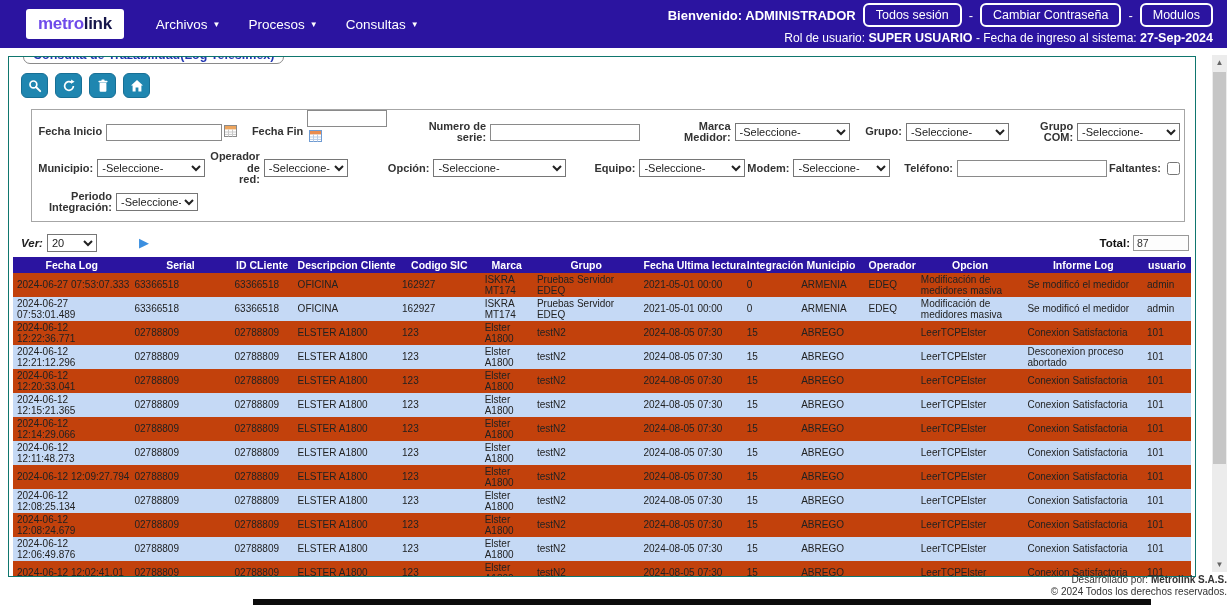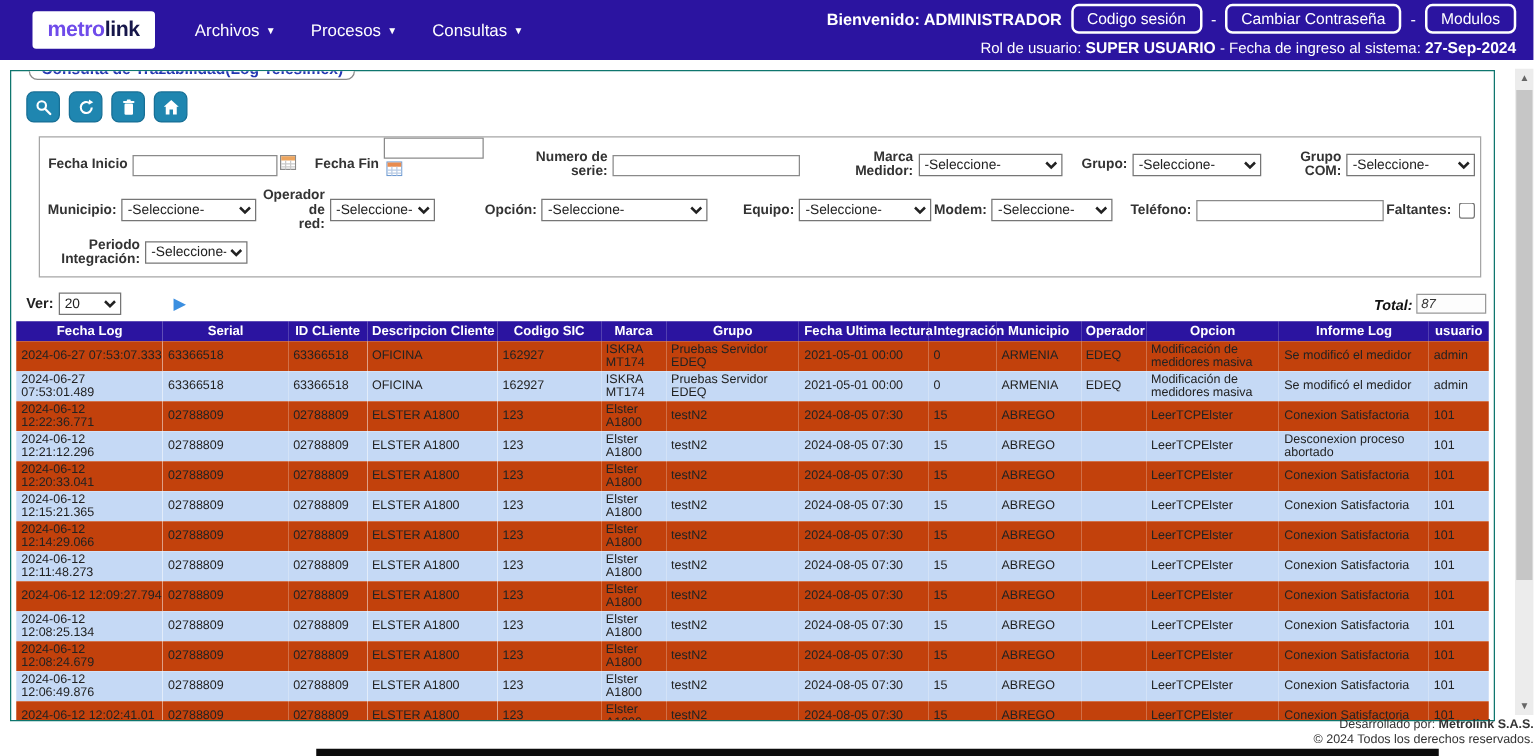--- a/index.html
+++ b/index.html
@@ -38,23 +38,23 @@
   .f-label { font-weight:bold; font-size:11px; color:#333; text-align:right; line-height:11.5px; margin-right:4px; white-space:pre-line; }
   .f-input { border:1px solid #8a8a8a; height:17px; font-size:11px; font-family:inherit; padding:0 3px; }
   .f-select { border:1px solid #767676; height:18px; font-size:11px; font-family:inherit; color:#222; background:#fff; }
   .cal-icon { margin-left:2px; cursor:pointer; display:inline-block; }
   .ff-stack { display:flex; flex-direction:column; align-items:flex-start; margin-top:-8px; }
   .ff-stack .cal-icon { margin:1px 0 0 2px; }
   .chk { width:13px; height:13px; margin-left:2px; }
 
   
   .list-bar { display:flex; align-items:center; margin:12px 2px 0 8px; }
-  .ver-label { font-weight:bold; font-size:11.5px; color:#222; margin-right:4px; }
+  .ver-label { font-weight:bold; font-size:11.5px; color:#222; margin-right:4px;font-style:italic; }
   .next-arrow { color:#3b8fe0; font-size:13px; margin-left:42px; cursor:pointer; line-height:13px; }
-  .total-wrap { margin-left:auto; display:flex; align-items:flex-end; gap:3px;font-style:italic; }
+  .total-wrap { margin-left:auto; display:flex; align-items:center; gap:3px; }
   .total-label { font-weight:bold; font-size:11.5px; color:#111; }
   .total-box { width:56px; height:16px; border:1px solid #999; font-size:10.5px; padding:1px 3px; color:#333; background:#fdfdfd; }
 
   
   table.grid { width:100%; border-collapse:collapse; table-layout:fixed; margin-top:5px; }
   table.grid th { background:#2b14a0; color:#fff; font-size:10.5px; font-weight:bold; text-align:center; padding:2px 4px; white-space:nowrap; overflow:visible; height:16px; }
   table.grid td { font-size:10px; color:#222; padding:1px 4px; line-height:11px; white-space:pre-line; vertical-align:middle; overflow:hidden; }
   table.grid td.oneline { white-space:nowrap; overflow:visible; }
   table.grid tbody tr { height:24px; background:#c2410c; }
   table.grid tbody tr.alt { background:#c5d9f5; }
@@ -89,21 +89,21 @@
         <span class="nav-caret">▼</span>
       </div>
       <div class="nav-item">
         <span>Consultas</span>
         <span class="nav-caret">▼</span>
       </div>
     </div>
     <div class="top-right">
       <div class="tr-line1">
         <span class="welcome">Bienvenido: ADMINISTRADOR</span>
-        <button class="hbtn">Codigo sesión</button>
+        <button class="hbtn">Todos sesión</button>
         <span class="hsep">-</span>
         <button class="hbtn">Cambiar Contraseña</button>
         <span class="hsep">-</span>
         <button class="hbtn">Modulos</button>
       </div>
       <div class="tr-line2">
         <span>Rol de usuario:</span>
         <b>SUPER USUARIO</b>
         <span>- Fecha de ingreso al sistema:</span>
         <b>27-Sep-2024</b>

